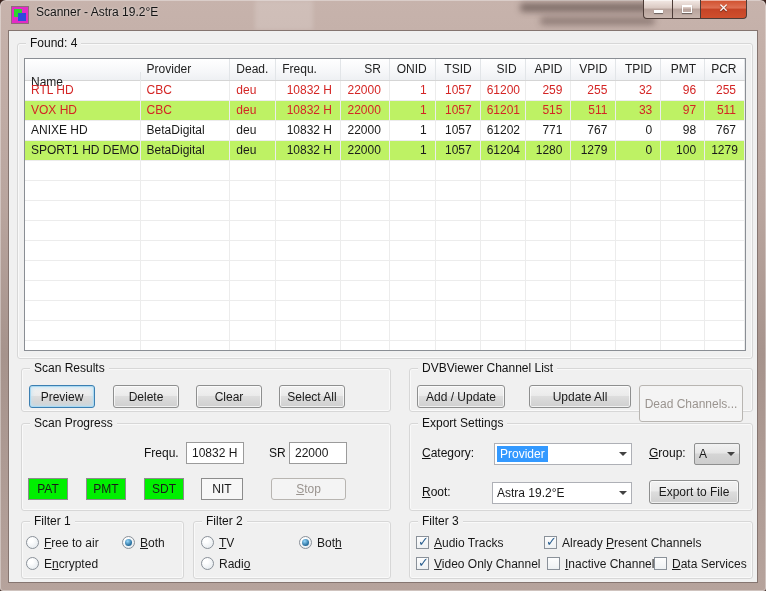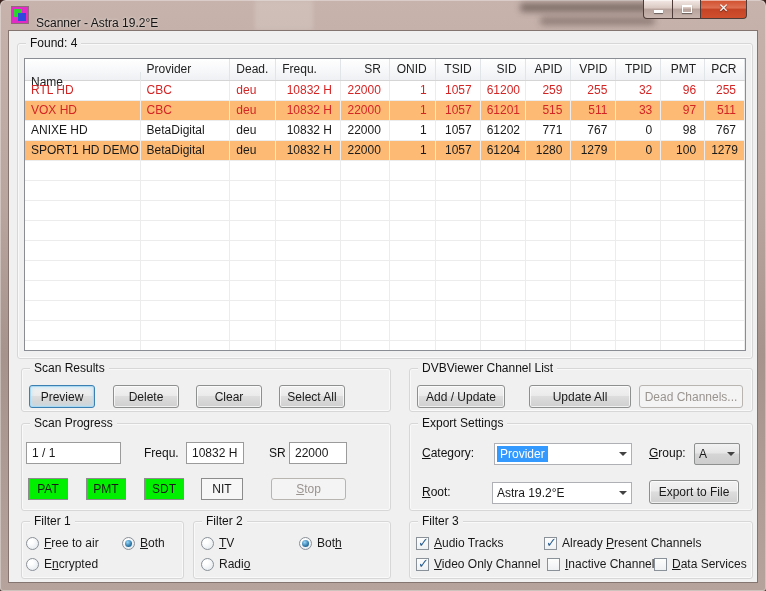--- a/index.html
+++ b/index.html
@@ -21,21 +21,21 @@
   }
   .titlebar { position:absolute; left:0; top:0; width:766px; height:30px; }
   .glass-artifact { position:absolute; pointer-events:none; }
   .ga1 { left:255px; top:0; width:58px; height:30px; background:rgba(255,255,255,0.16); filter:blur(2px); }
   .ga2 { left:520px; top:3px;  width:150px; height:9px; background:rgba(45,28,26,0.45); filter:blur(3px); border-radius:4px; }
   .ga3 { left:540px; top:17px; width:115px; height:8px; background:rgba(45,28,26,0.35); filter:blur(3px); border-radius:4px; }
 
   .app-icon { position:absolute; left:12px; top:7px; width:16px; height:16px; background:#e22cc6; box-shadow:0 0 0 1px rgba(60,0,50,.4); }
   .app-icon .ic-g { position:absolute; left:2px; top:2px; width:8px; height:8px; background:#2ed42e; }
   .app-icon .ic-b { position:absolute; left:6px; top:6px; width:8px; height:8px; background:#2f49de; }
-  .title-text { position:absolute; left:36px; top:16px; font-size:12px; color:#151515; text-shadow:0 0 3px rgba(255,255,255,.7); white-space:nowrap; }
+  .title-text { position:absolute; left:36px; top:5px; font-size:12px; color:#151515; text-shadow:0 0 3px rgba(255,255,255,.7); white-space:nowrap; }
 
   .caption-buttons { position:absolute; top:0; right:19px; height:20px; display:flex; }
   .cap-btn {
     height:19px; border:1px solid #4d3c37; border-top:none; position:relative;
     box-shadow: inset 0 1px 0 rgba(255,255,255,.55);
   }
   .cap-btn.min { width:30px; border-radius:0 0 0 4px;
     background:linear-gradient(180deg,#f3e9e5 0%, #d9c8c1 45%, #b7a29b 50%, #c9b6ae 100%); }
   .cap-btn.max { width:28px; border-left:none;
     background:linear-gradient(180deg,#f3e9e5 0%, #d9c8c1 45%, #b7a29b 50%, #c9b6ae 100%); }
@@ -53,21 +53,21 @@
   
   .groupbox { position:absolute; border:1px solid #d7d7d7; border-radius:3px; box-shadow: inset 0 0 0 1px rgba(255,255,255,.6); }
   .gb-label { position:absolute; top:-8px; left:8px; background:#f0f0f0; padding:0 4px; white-space:nowrap; color:#111; }
 
   
   .listview { position:absolute; left:15px; top:27px; width:722px; height:293px; background:#fff; border:1px solid #8a8e94; overflow:hidden; }
   .lv-header { display:flex; height:22px; background:linear-gradient(180deg,#ffffff 0%, #f6f7f9 60%, #eef0f3 100%); border-bottom:1px solid #d5d5d5; }
   .lv-hcell { height:100%; padding:3px 6px 0 6px; border-right:1px solid #e2e5e8; color:#222; white-space:nowrap; overflow:hidden; }
   .lv-hcell.r { text-align:right; padding-right:8px; }
   .lv-row { display:flex; height:20px; border-bottom:1px solid #ececec; background:#fff; }
-  .lv-row.stripe { background:#fdba74; }
+  .lv-row.stripe { background:#bef264; }
   .lv-row.red .lv-cell { color:var(--red,#d42525); }
   .lv-cell { height:100%; padding:2px 6px 0 6px; border-right:1px solid #ececec; white-space:nowrap; overflow:hidden; color:#1a1a1a; }
   .lv-cell.r { text-align:right; padding-right:8px; }
   .lv-cell.b { font-weight:normal; }
   .lv-row.filler { }
 
   
   .btn {
     position:absolute; border:1px solid #8e8f8f; border-radius:3px;
     background:linear-gradient(180deg,#f2f2f2 0%, #ebebeb 45%, #dddddd 50%, #cfcfcf 100%);
@@ -85,21 +85,21 @@
   .combo .combo-text.sel { background:var(--sel,#3399ff); color:#fff; padding:1px 3px; flex:0 0 auto; margin-left:2px; }
   .combo .combo-arrow { width:16px; display:flex; justify-content:center; align-items:center; }
   .combo .combo-arrow::after { content:''; border-left:4px solid transparent; border-right:4px solid transparent; border-top:4px solid #424242; }
   .combo.gray { background:linear-gradient(180deg,#f2f2f2 0%, #e6e6e6 45%, #d5d5d5 50%, #cdcdcd 100%); border-color:#8e8f8f; border-radius:2px; }
 
   
   .indicator { position:absolute; border:1px solid #8c8c8c; background:#f7f7f7; text-align:center; padding-top:3px; }
   .indicator.on { background:var(--ind-on,#00f000); }
 
   
-  .opt-item { position:absolute; display:flex; align-items:center; height:14px; white-space:nowrap; }
+  .opt-item { position:absolute; display:flex; height:14px; white-space:nowrap; }
   .radio { position:relative; width:13px; height:13px; margin-right:5px; border:1px solid #8a9199; border-radius:50%;
     background:radial-gradient(circle at 35% 30%, #ffffff 20%, #dfe5ea 100%); flex:0 0 auto; }
   .radio.on::after { content:''; position:absolute; inset:2px; border-radius:50%;
     background:radial-gradient(circle at 38% 32%, #8ed0f5 5%, #2a71a0 65%, #1c5a85 100%); }
   .checkbox { position:relative; width:13px; height:13px; margin-right:5px; border:1px solid #8a9199;
     background:linear-gradient(180deg,#fdfdfd,#eef1f3); flex:0 0 auto; }
   .checkbox.on::after { content:'\2713'; position:absolute; left:1px; top:-3px; font-size:13px; font-weight:bold; color:#2b5f8f; }
 
   .lbl { position:absolute; white-space:nowrap; color:#111; }
   u { text-decoration:underline; }
@@ -372,26 +372,25 @@
         <button class="btn default" style="left:7px;top:16px;width:66px;height:23px;"><span>Preview</span></button>
         <button class="btn" style="left:91px;top:16px;width:66px;height:23px;"><span>Delete</span></button>
         <button class="btn" style="left:174px;top:16px;width:66px;height:23px;"><span>Clear</span></button>
         <button class="btn" style="left:257px;top:16px;width:66px;height:23px;"><span>Select All</span></button>
       </div>
 
       <div class="groupbox" style="left:400px;top:337px;width:344px;height:44px;">
         <span class="gb-label">DVBViewer Channel List</span>
         <button class="btn" style="left:7px;top:16px;width:88px;height:23px;"><span>Add / Update</span></button>
         <button class="btn" style="left:119px;top:16px;width:102px;height:23px;"><span>Update All</span></button>
-        <button class="btn disabled" style="left:229px;top:16px;width:104px;height:23px;"><span>Dead Channels...</span></button>
+        <button class="btn disabled" style="left:229px;top:16px;width:104px;height:37px;"><span>Dead Channels...</span></button>
       </div>
 
       <div class="groupbox" style="left:12px;top:392px;width:370px;height:88px;">
         <span class="gb-label">Scan Progress</span>
-        <div class="edit" style="left:4px;top:18px;width:95px;height:22px;"><span>1 / 1</span></div>
         <span class="lbl" style="left:122px;top:22px;">Frequ.</span>
         <div class="edit" style="left:164px;top:18px;width:58px;height:22px;"><span>10832 H</span></div>
         <span class="lbl" style="left:247px;top:22px;">SR</span>
         <div class="edit" style="left:267px;top:18px;width:58px;height:22px;"><span>22000</span></div>
 
         <div class="indicator on" style="left:6px;top:54px;width:40px;height:22px;"><span>PAT</span></div>
         <div class="indicator on" style="left:64px;top:54px;width:40px;height:22px;"><span>PMT</span></div>
         <div class="indicator on" style="left:122px;top:54px;width:40px;height:22px;"><span>SDT</span></div>
         <div class="indicator" style="left:179px;top:54px;width:42px;height:22px;"><span>NIT</span></div>
         <button class="btn disabled" style="left:249px;top:54px;width:75px;height:22px;"><span><span></span><u>S</u><span>top</span></span></button>

